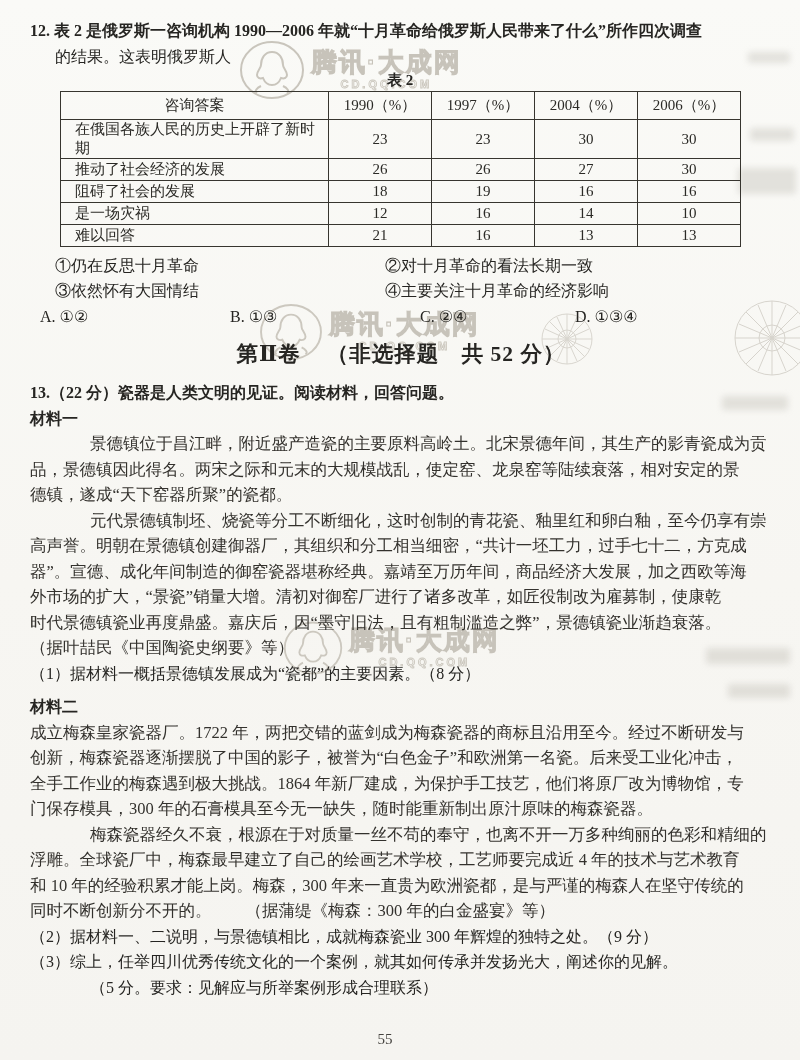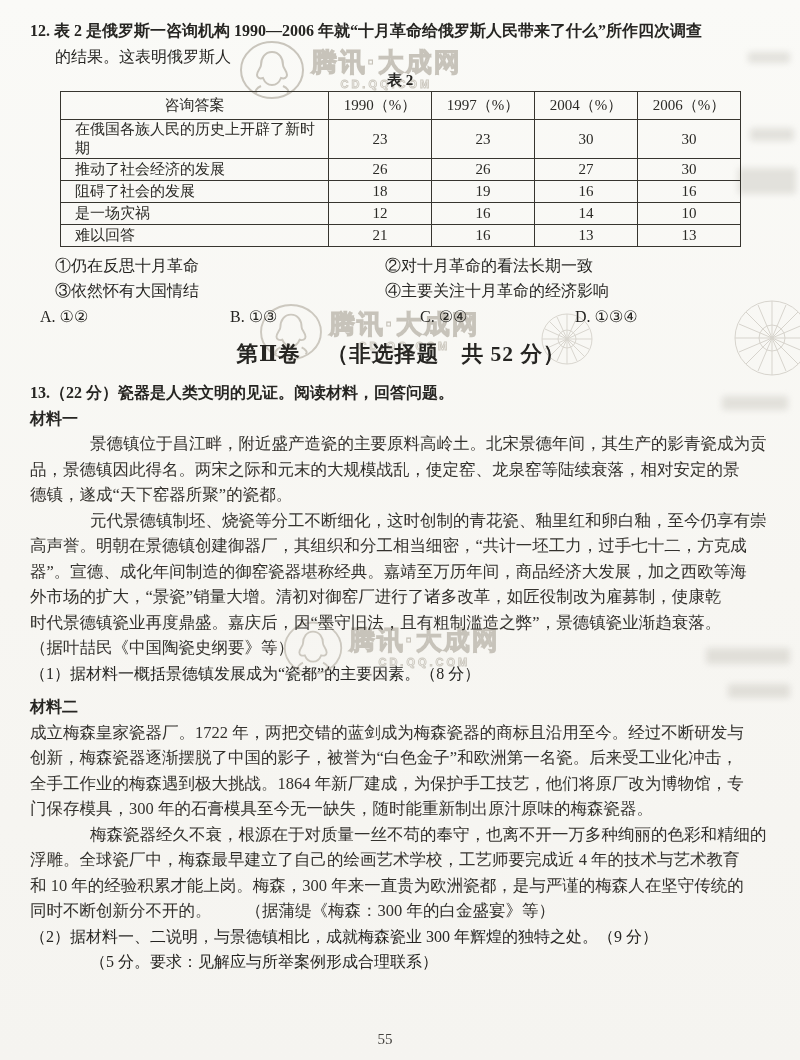--- a/index.html
+++ b/index.html
@@ -244,19 +244,20 @@
       </div>
 
       <div>
         <div class="line mat indent">梅森瓷器经久不衰，根源在于对质量一丝不苟的奉守，也离不开一万多种绚丽的色彩和精细的</div>
         <div class="line mat">浮雕。全球瓷厂中，梅森最早建立了自己的绘画艺术学校，工艺师要完成近 4 年的技术与艺术教育</div>
         <div class="line mat">和 10 年的经验积累才能上岗。梅森，300 年来一直贵为欧洲瓷都，是与严谨的梅森人在坚守传统的</div>
         <div class="line mat"><span>同时不断创新分不开的。</span><span class="tail-gap"></span><span>（据蒲缇《梅森：300 年的白金盛宴》等）</span></div>
       </div>
 
       <div class="line">（2）据材料一、二说明，与景德镇相比，成就梅森瓷业 300 年辉煌的独特之处。（9 分）</div>
+      <div class="line">（3）综上，任举四川优秀传统文化的一个案例，就其如何传承并发扬光大，阐述你的见解。</div>
       <div class="line q3b">（5 分。要求：见解应与所举案例形成合理联系）</div>
     </div>
 
   </div>
 
   <div class="page-number">55</div>
 </div>
 
 </body></html>

